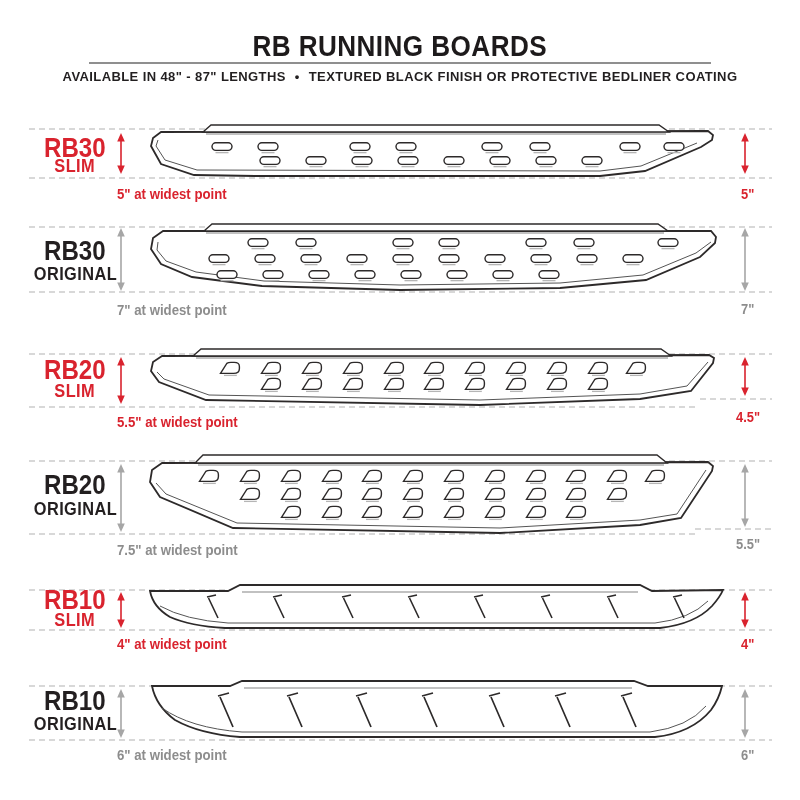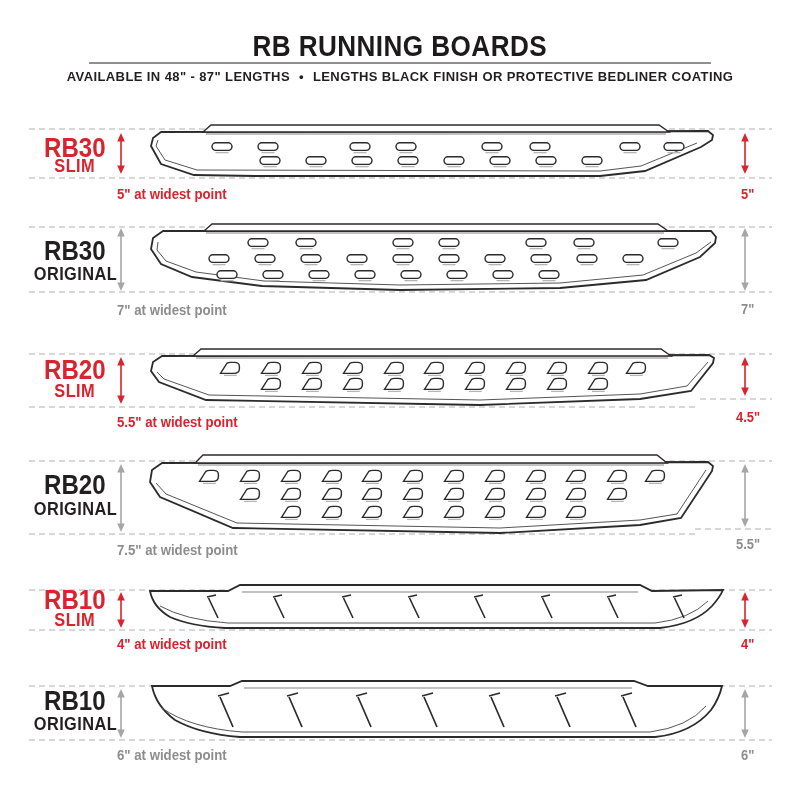--- a/index.html
+++ b/index.html
@@ -286,21 +286,21 @@
         <line x1="745" y1="696" x2="745" y2="731" stroke-width="1.6"></line>
         <path d="M745,689 l-3.8,8.5 h7.6 z" stroke="none"></path>
           <path d="M745,738 l-3.8,-8.5 h7.6 z" stroke="none"></path>
       </g>
     </g>
   </svg>
 
   <div class="abs page-title"><span class="sq" style="transform:scaleX(.9)">RB RUNNING BOARDS</span></div>
   <div class="title-line"></div>
   <div class="abs subtitle">
-    <span>AVAILABLE IN 48" - 87" LENGTHS</span><span class="dot">•</span><span>LENGTHS BLACK FINISH OR PROTECTIVE BEDLINER COATING</span>
+    <span>AVAILABLE IN 48" - 87" LENGTHS</span><span class="dot">•</span><span>TEXTURED BLACK FINISH OR PROTECTIVE BEDLINER COATING</span>
   </div>
 
   <div class="abs model red" style="top:134px"><span class="sq">RB30</span></div>
   <div class="abs variant red" style="top:156px"><span class="sq">SLIM</span></div>
   <div class="abs widest red" style="top:186px"><span class="sqL">5" at widest point</span></div>
   <div class="abs rdim red" style="top:186px"><span class="sq">5"</span></div>
 
   <div class="abs model blk" style="top:237px"><span class="sq">RB30</span></div>
   <div class="abs variant blk" style="top:264px"><span class="sq">ORIGINAL</span></div>
   <div class="abs widest gry" style="top:302px"><span class="sqL">7" at widest point</span></div>

